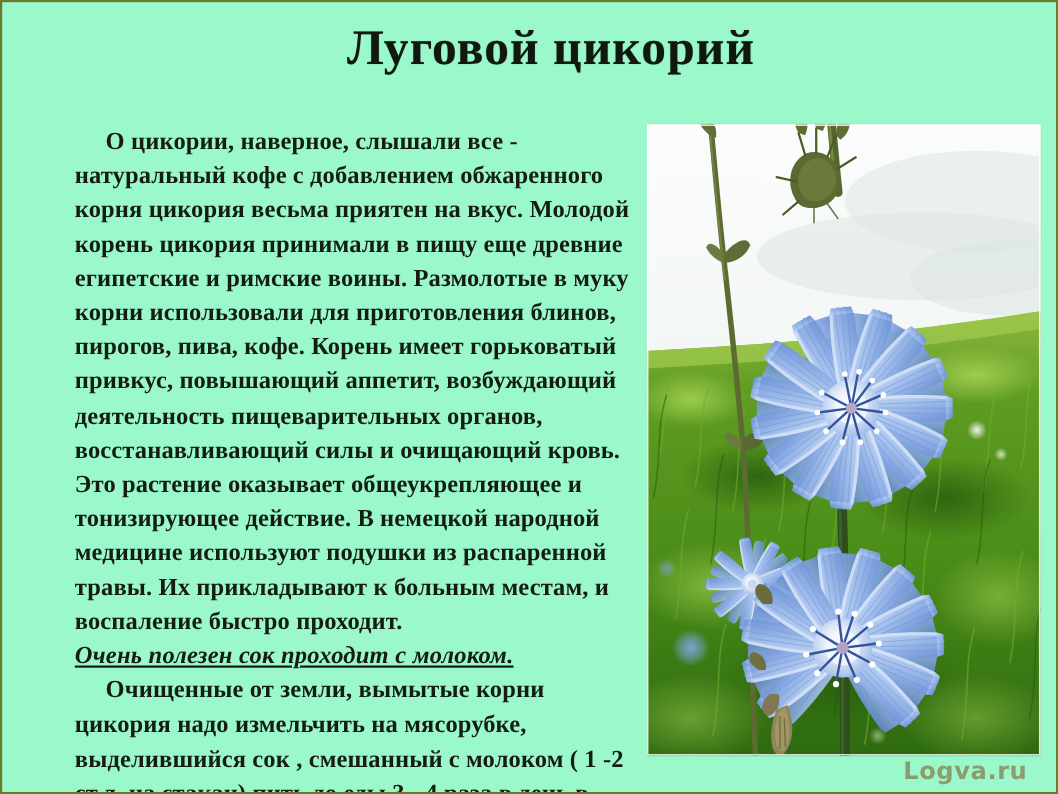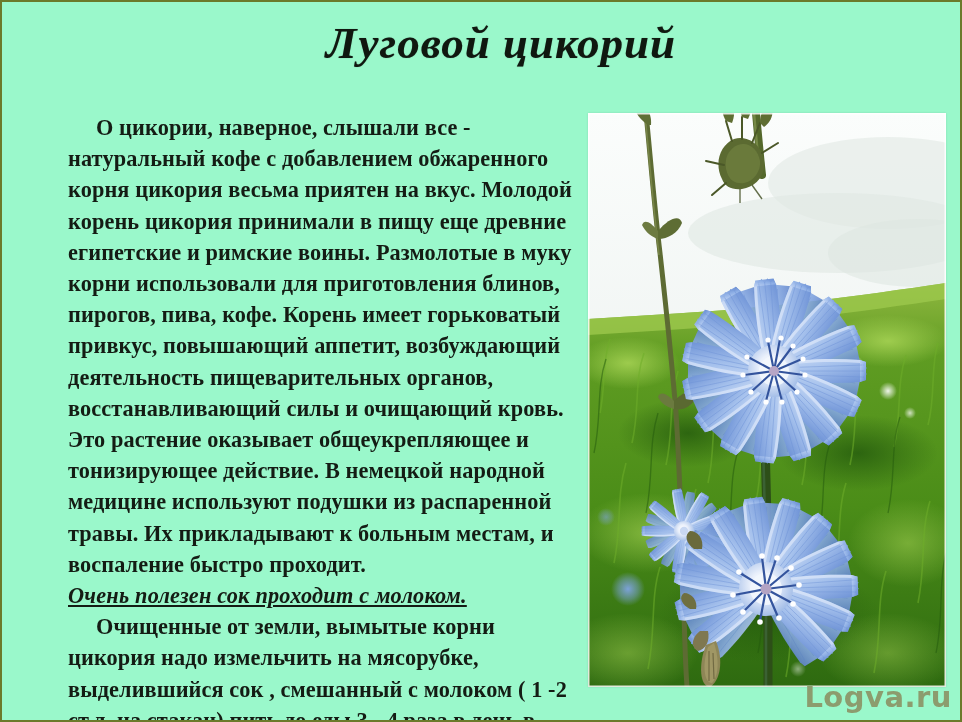--- a/index.html
+++ b/index.html
@@ -25,21 +25,20 @@
 
   
   #title {
     position: absolute;
     left: 0; right: 0;
     top: 18px;
     text-align: center;
     font-family: "Liberation Serif", "DejaVu Serif", serif;
     font-size: 45px;
     font-weight: bold;
-    font-style: italic;
     color: #101810;
     letter-spacing: 1px;
     line-height: 1.05;
     text-shadow: 0 0 1px rgba(0,0,0,0.35);
     padding-left: 40px;
   }
 
   
   #textcol {
     position: absolute;
@@ -73,24 +72,24 @@
     height: 574px;
     background: #f4f7f4;
     overflow: hidden;
     box-shadow: 0 0 2px rgba(0,0,0,0.12);
   }
   #photo svg { display: block; width: 100%; height: 100%; }
 
   
   #watermark {
     position: absolute;
-    right: 8px;
+    right: 26px;
     bottom: 6px;
     font-family: "DejaVu Sans", "Liberation Sans", sans-serif;
-    font-size: 29px;
+    font-size: 22px;
     font-weight: bold;
     color: #8c9c6e;
     letter-spacing: 0.5px;
     text-align: center;
   }
 </style>
 </head>
 <body>
 
 <div id="slide" style="background: rgb(154, 248, 203); border-color: rgb(107, 122, 42);">

